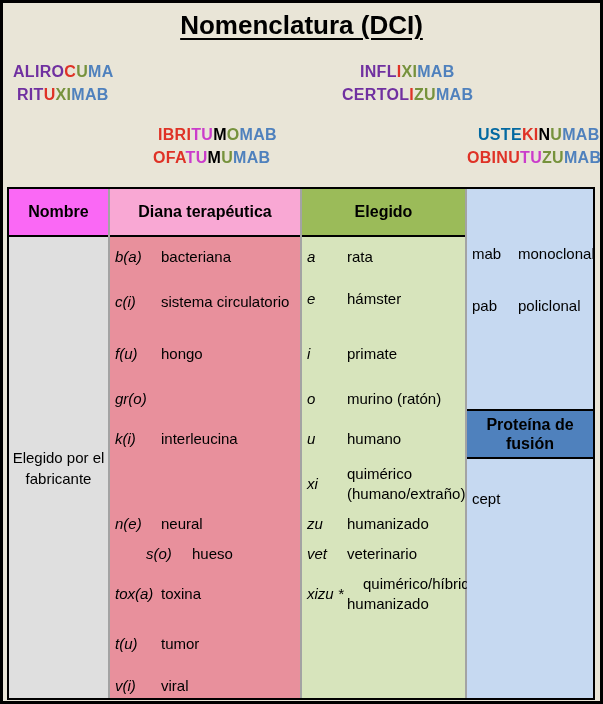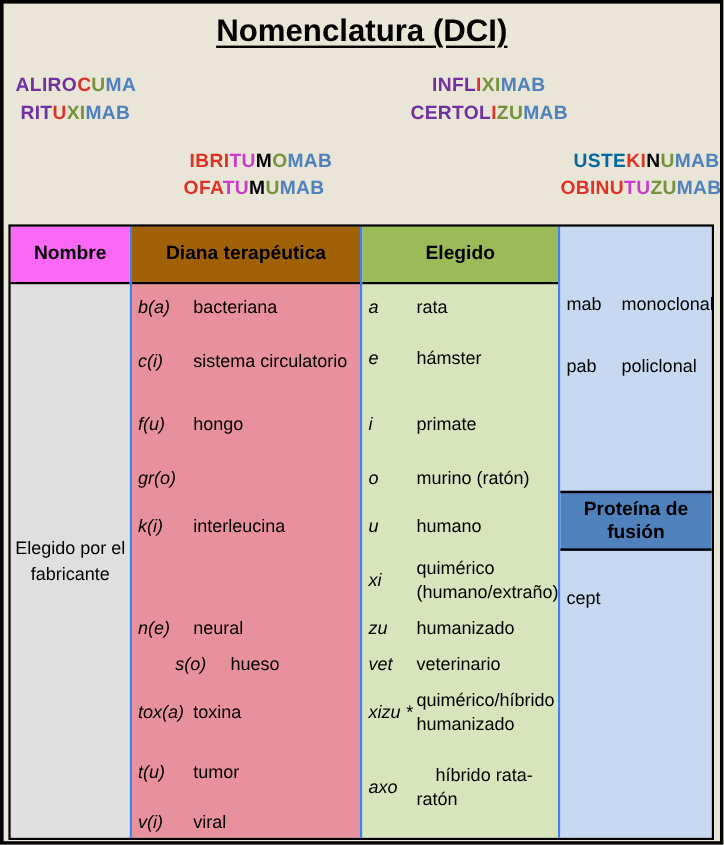--- a/index.html
+++ b/index.html
@@ -38,21 +38,21 @@
   #name-7{left:464px;top:146px;}
 
   .table{
     position:absolute;left:4px;top:184px;
     width:588px;height:513px;
     border:2px solid #000;
     box-sizing:border-box;
     display:flex;
   }
   .col{display:flex;flex-direction:column;box-sizing:border-box;}
-  .col.bordered{border-right:2px solid #3b82f6;justify-content:center;}
+  .col.bordered{border-right:2px solid #a3a3a3;justify-content:center;}
   .col-name{width:101px;}
   .col-target{width:192px;}
   .col-origin{width:165px;}
   .col-type{width:126px;}
   .hcell{
     height:48px;box-sizing:border-box;
     border-bottom:2px solid #000;
     display:flex;align-items:center;justify-content:center;
     text-align:center;
     font-weight:bold;font-size:16px;
@@ -108,21 +108,21 @@
     <div class="col col-name bordered">
       <div class="hcell" style="background: rgb(250, 104, 245);">
         <span>Nombre</span>
       </div>
       <div class="bodycell name-body" style="background: rgb(223, 223, 223);">
         <div class="label">Elegido por el fabricante</div>
       </div>
     </div>
 
     <div class="col col-target bordered">
-      <div class="hcell" style="background: #a16207;">
+      <div class="hcell" style="background: #f9a8d4;">
         <span>Diana terapéutica</span>
       </div>
       <div class="bodycell" id="target-rows" style="background: rgb(232, 144, 156);">
           <div class="row-item" style="top: 10px;">
             <span class="code">b(a)</span>
             <span class="label">bacteriana</span>
           </div>
           <div class="row-item" style="top: 55px;">
             <span class="code">c(i)</span>
             <span class="label">sistema circulatorio</span>
@@ -195,24 +195,20 @@
             <span class="label">humanizado</span>
           </div>
           <div class="row-item" style="top: 307px;">
             <span class="code">vet</span>
             <span class="label">veterinario</span>
           </div>
           <div class="row-item" style="top: 337px;">
             <span class="code">xizu *</span>
             <span class="label">quimérico/híbrido humanizado</span>
           </div>
-          <div class="row-item" style="top: 400px;">
-            <span class="code">axo</span>
-            <span class="label">híbrido rata-ratón</span>
-          </div>
         </div>
     </div>
 
     <div class="col col-type">
       <div class="bodycell" id="type-rows" style="background: rgb(198, 217, 241);">
         <div class="fusion-header" style="background: rgb(79, 129, 189);">
           <span>Proteína de fusión</span>
         </div>
       <div class="row-item" style="top: 55px;">
             <span class="code">mab</span>

